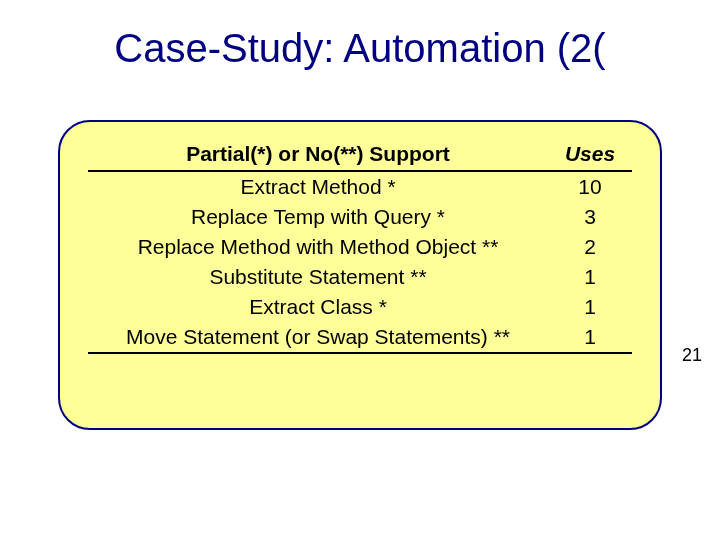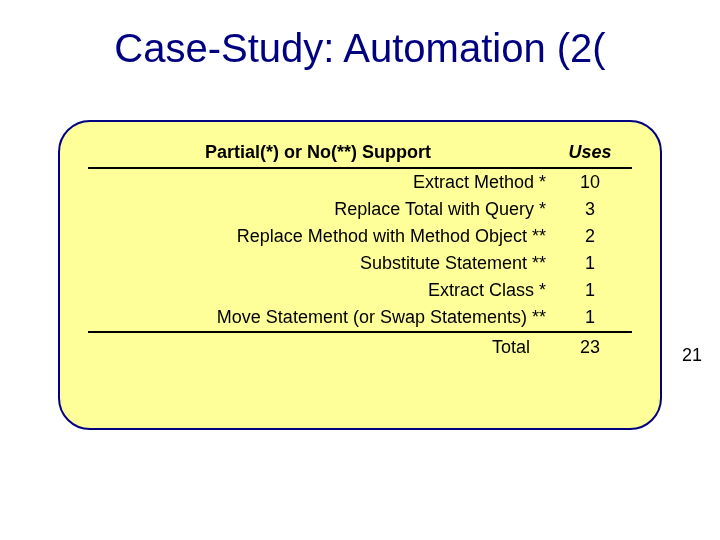--- a/index.html
+++ b/index.html
@@ -36,35 +36,35 @@
     height: 310px;
     background: #feff99;
     border: 2px solid #000080;
     border-radius: 32px;
     box-sizing: border-box;
     padding: 16px 28px 12px 28px;
   }
   table {
     width: 100%;
     border-collapse: collapse;
-    font-size: 18px;
+    font-size: 21px;
     color: #000;
   }
   thead th {
     font-weight: bold;
     border-bottom: 2px solid #000;
     padding: 4px 2px 4px 2px;
   }
   thead th.left { text-align: center; }
   thead th.right { text-align: center; width: 80px; font-style: italic; }
   tbody td {
     padding: 3px 2px;
     vertical-align: top;
   }
-  tbody td.left { text-align: right; }
+  tbody td.left { text-align: center; }
   tbody td.right { text-align: center; width: 80px; }
   tbody tr.lastrow td { border-bottom: 2px solid #000; }
   .total-row td {
     padding-top: 4px;
   }
   .total-row .label {
     text-align: right;
     padding-right: 18px;
   }
   .total-row .val {
@@ -92,41 +92,37 @@
           <th class="left">Partial(*) or No(**) Support</th>
           <th class="right">Uses</th>
         </tr>
       </thead>
       <tbody>
         <tr>
           <td class="left">Extract Method *</td>
           <td class="right">10</td>
         </tr>
         <tr>
-          <td class="left">Replace Total with Query *</td>
+          <td class="left">Replace Temp with Query *</td>
           <td class="right">3</td>
         </tr>
         <tr>
           <td class="left">Replace Method with Method Object **</td>
           <td class="right">2</td>
         </tr>
         <tr>
           <td class="left">Substitute Statement **</td>
           <td class="right">1</td>
         </tr>
         <tr>
           <td class="left">Extract Class *</td>
           <td class="right">1</td>
         </tr>
         <tr class="lastrow">
           <td class="left">Move Statement (or Swap Statements) **</td>
           <td class="right">1</td>
         </tr>
-        <tr class="total-row">
-          <td class="label">Total</td>
-          <td class="val">23</td>
-        </tr>
       </tbody>
     </table>
   </div>
 
   <div class="pagenum">21</div>
 </div>
 
 </body></html>

